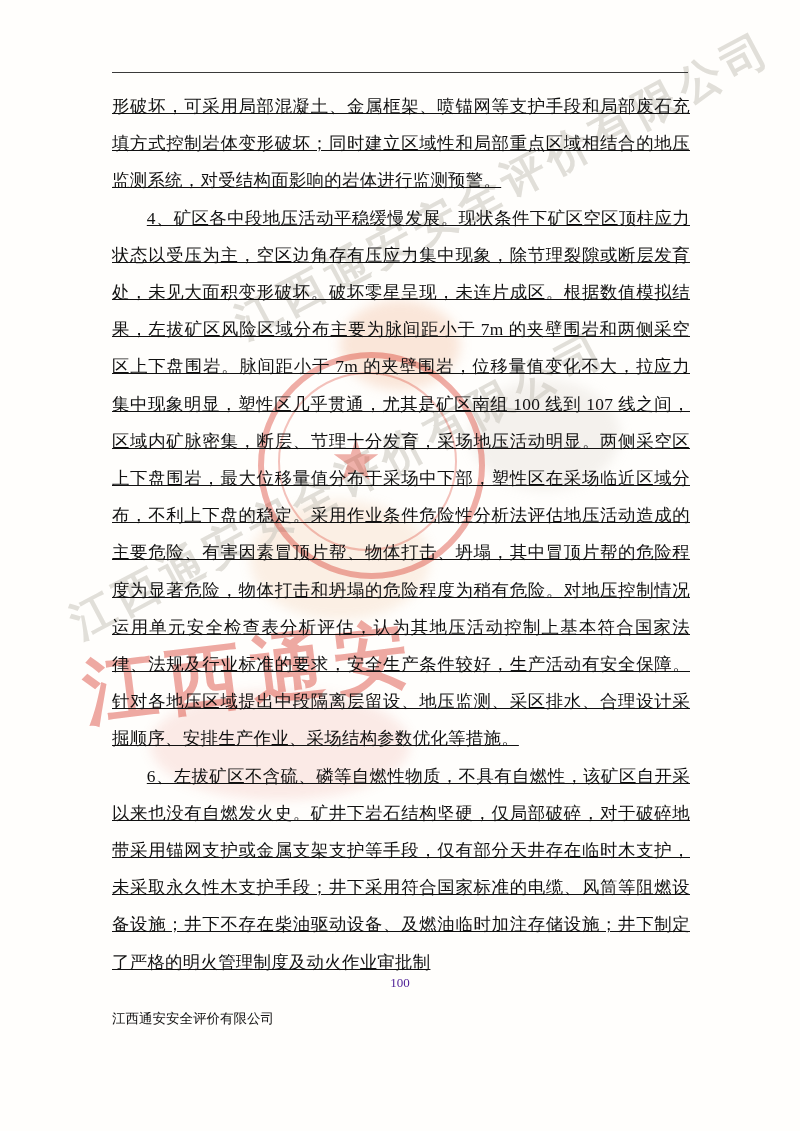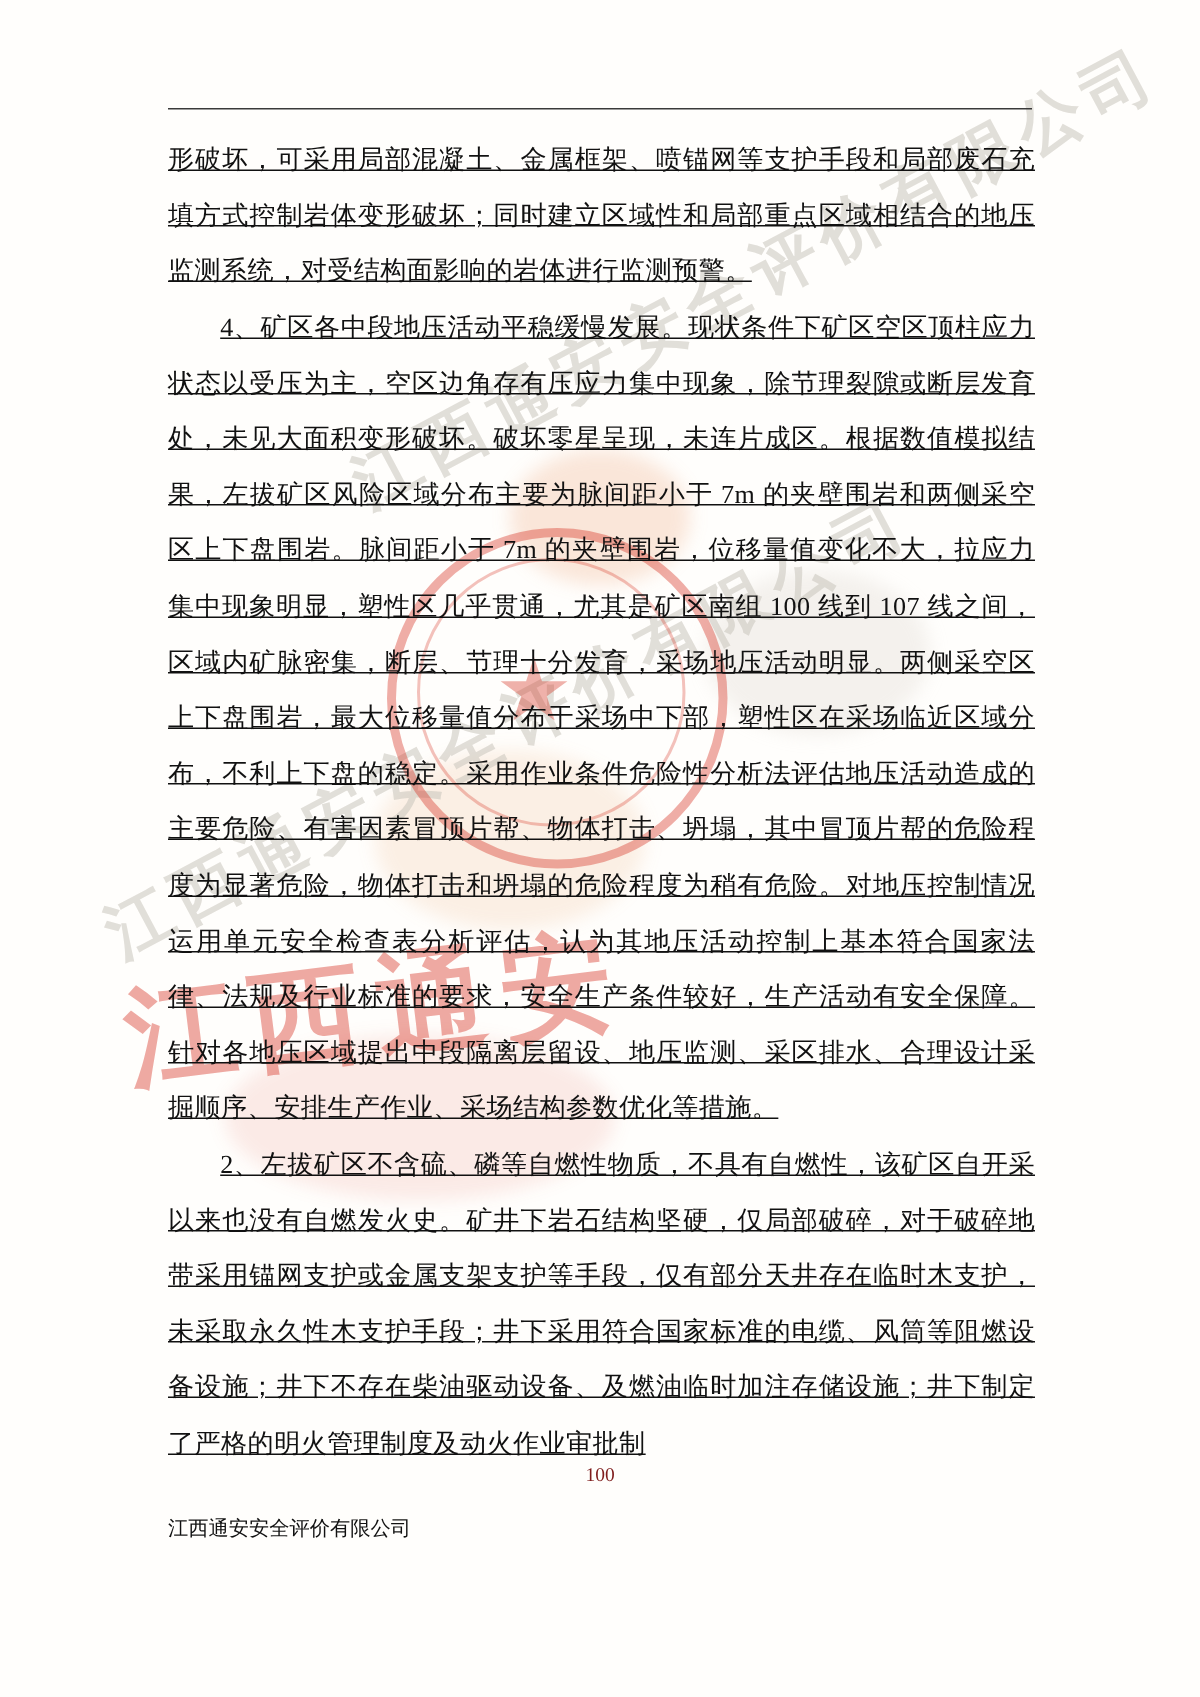--- a/index.html
+++ b/index.html
@@ -67,21 +67,21 @@
   }
 
   
   .page-number {
     position: absolute;
     top: 975px;
     left: 0;
     width: 800px;
     text-align: center;
     font-size: 13px;
-    color: #7f1d1d;
+    color: #4c1d95;
   }
   .footer-company {
     position: absolute;
     top: 1010px;
     left: 112px;
     font-size: 13.5px;
     color: #111;
   }
 
   
@@ -186,19 +186,19 @@
     <div class="seal-star">★</div>
 
     <div class="wm-red wm-red-1">江西通安</div>
   </div>
 
   <div class="header-rule"></div>
 
   <div class="body-text">
     <p>形破坏，可采用局部混凝土、金属框架、喷锚网等支护手段和局部废石充填方式控制岩体变形破坏；同时建立区域性和局部重点区域相结合的地压监测系统，对受结构面影响的岩体进行监测预警。</p>
     <p class="indent">4、矿区各中段地压活动平稳缓慢发展。现状条件下矿区空区顶柱应力状态以受压为主，空区边角存有压应力集中现象，除节理裂隙或断层发育处，未见大面积变形破坏。破坏零星呈现，未连片成区。根据数值模拟结果，左拔矿区风险区域分布主要为脉间距小于 7m 的夹壁围岩和两侧采空区上下盘围岩。脉间距小于 7m 的夹壁围岩，位移量值变化不大，拉应力集中现象明显，塑性区几乎贯通，尤其是矿区南组 100 线到 107 线之间，区域内矿脉密集，断层、节理十分发育，采场地压活动明显。两侧采空区上下盘围岩，最大位移量值分布于采场中下部，塑性区在采场临近区域分布，不利上下盘的稳定。采用作业条件危险性分析法评估地压活动造成的主要危险、有害因素冒顶片帮、物体打击、坍塌，其中冒顶片帮的危险程度为显著危险，物体打击和坍塌的危险程度为稍有危险。对地压控制情况运用单元安全检查表分析评估，认为其地压活动控制上基本符合国家法律、法规及行业标准的要求，安全生产条件较好，生产活动有安全保障。针对各地压区域提出中段隔离层留设、地压监测、采区排水、合理设计采掘顺序、安排生产作业、采场结构参数优化等措施。</p>
-    <p class="indent">2、左拔矿区不含硫、磷等自燃性物质，不具有自燃性，该矿区自开采以来也没有自燃发火史。矿井下岩石结构坚硬，仅局部破碎，对于破碎地带采用锚网支护或金属支架支护等手段，仅有部分天井存在临时木支护，未采取永久性木支护手段；井下采用符合国家标准的电缆、风筒等阻燃设备设施；井下不存在柴油驱动设备、及燃油临时加注存储设施；井下制定了严格的明火管理制度及动火作业审批制</p>
+    <p class="indent">6、左拔矿区不含硫、磷等自燃性物质，不具有自燃性，该矿区自开采以来也没有自燃发火史。矿井下岩石结构坚硬，仅局部破碎，对于破碎地带采用锚网支护或金属支架支护等手段，仅有部分天井存在临时木支护，未采取永久性木支护手段；井下采用符合国家标准的电缆、风筒等阻燃设备设施；井下不存在柴油驱动设备、及燃油临时加注存储设施；井下制定了严格的明火管理制度及动火作业审批制</p>
   </div>
 
   <div class="page-number">100</div>
   <div class="footer-company">江西通安安全评价有限公司</div>
 
 </div>
 
 </body></html>

